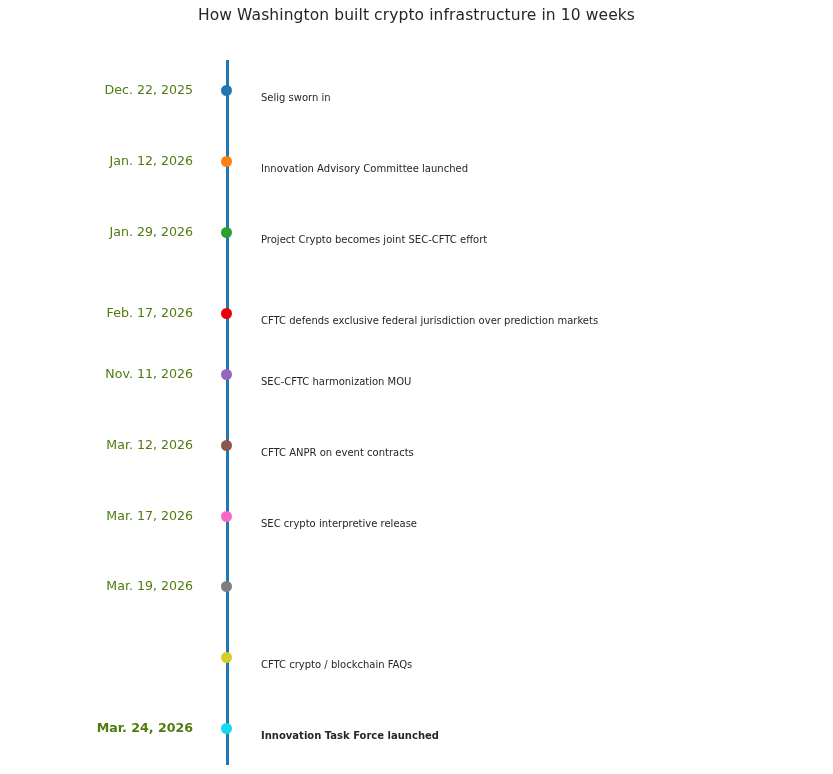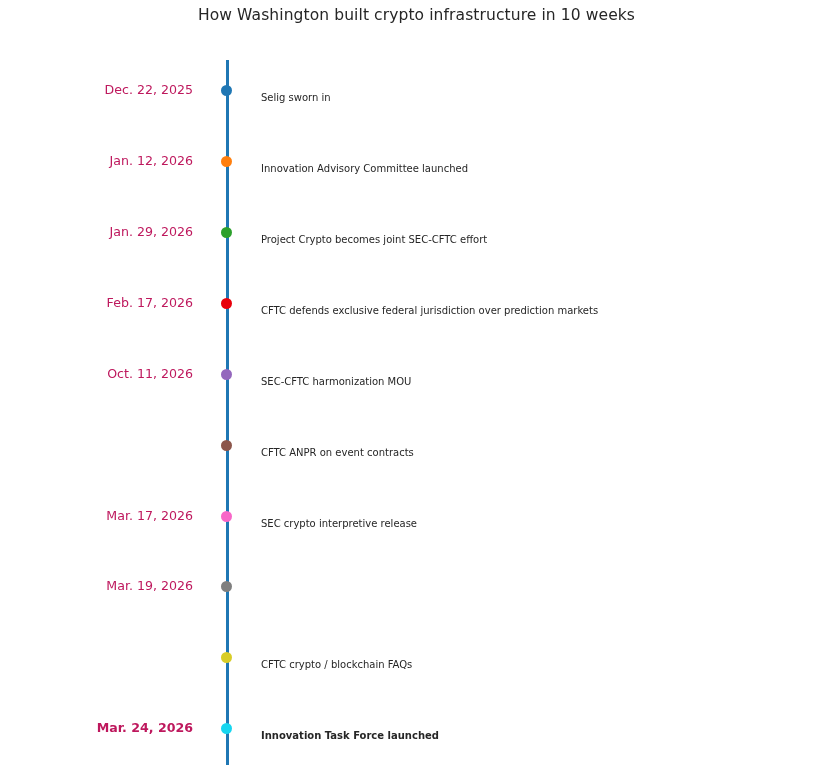--- a/index.html
+++ b/index.html
@@ -43,21 +43,21 @@
     left: 0;
     height: 24px;
     width: 833px;
   }
   .event-date {
     position: absolute;
     left: 0;
     width: 193px;
     text-align: right;
     font-size: 12.6px;
-    color: #be185d;
+    color: #4d7c0f;
     line-height: 24px;
     white-space: nowrap;
   }
   .event-dot {
     position: absolute;
     left: 221px;
     top: 7px;
     width: 11px;
     height: 11px;
     border-radius: 50%;
@@ -90,31 +90,32 @@
       <div class="event" style="top: 149px;">
         <div class="event-date">Jan. 12, 2026</div>
         <div class="event-dot" style="background: rgb(255, 127, 14);"></div>
         <div class="event-label">Innovation Advisory Committee launched</div>
       </div>
       <div class="event" style="top: 220px;">
         <div class="event-date">Jan. 29, 2026</div>
         <div class="event-dot" style="background: rgb(44, 160, 44);"></div>
         <div class="event-label">Project Crypto becomes joint SEC-CFTC effort</div>
       </div>
-      <div class="event" style="top: 291px;">
+      <div class="event" style="top: 301px;">
         <div class="event-date">Feb. 17, 2026</div>
         <div class="event-dot" style="background: rgb(232, 0, 11);"></div>
         <div class="event-label">CFTC defends exclusive federal jurisdiction over prediction markets</div>
       </div>
       <div class="event" style="top: 362px;">
-        <div class="event-date">Oct. 11, 2026</div>
+        <div class="event-date">Nov. 11, 2026</div>
         <div class="event-dot" style="background: rgb(148, 103, 189);"></div>
         <div class="event-label">SEC-CFTC harmonization MOU</div>
       </div>
       <div class="event" style="top: 433px;">
+        <div class="event-date">Mar. 12, 2026</div>
         <div class="event-dot" style="background: rgb(140, 86, 75);"></div>
         <div class="event-label">CFTC ANPR on event contracts</div>
       </div>
       <div class="event" style="top: 504px; padding-left: 16px;">
         <div class="event-date">Mar. 17, 2026</div>
         <div class="event-dot" style="background: rgb(248, 102, 200);"></div>
         <div class="event-label">SEC crypto interpretive release</div>
       </div>
       <div class="event" style="top: 574px;">
         <div class="event-date">Mar. 19, 2026</div>

